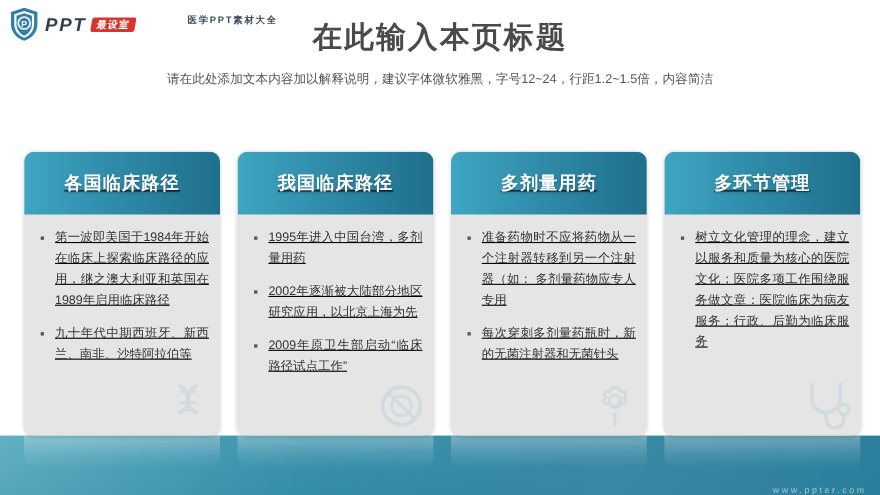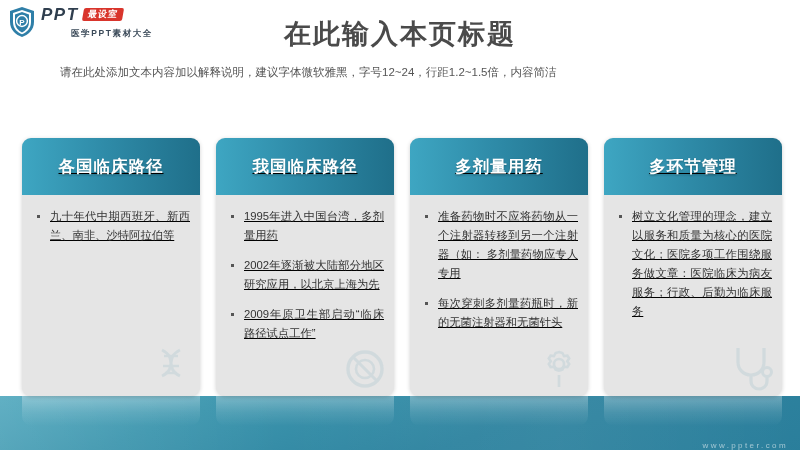--- a/index.html
+++ b/index.html
@@ -51,21 +51,21 @@
     top: 6px;
     display: flex;
     align-items: center;
     gap: 5px;
   }
   .logo-shield {
     width: 28px;
     height: 32px;
     flex: none;
   }
-  .logo-text { display: flex; flex-direction: column; gap: 6px; }
+  .logo-text { display: flex; flex-direction: row; gap: 18px; }
   .logo-row1 { display: flex; align-items: center; gap: 4px; }
   .logo-ppt {
     font-size: 17px;
     font-weight: bold;
     font-style: italic;
     color: #2f3e4e;
     letter-spacing: 1.5px;
     line-height: 1;
   }
   .logo-badge {
@@ -98,20 +98,21 @@
     font-size: 27px;
     font-weight: bold;
     color: #4a4a4a;
     letter-spacing: 2px;
   }
   .subtitle {
     position: absolute;
     left: 60px;
     top: 62px;
     width: 680px;
+    text-align: center;
     font-size: 11.5px;
     color: #555555;
     line-height: 20px;
   }
   .subtitle-line { display: block; }
 
   
   .card {
     position: absolute;
     top: 138px;
@@ -220,20 +221,21 @@
   <div class="subtitle">
     <span class="subtitle-line">请在此处添加文本内容加以解释说明，建议字体微软雅黑，字号12~24，行距1.2~1.5倍，内容简洁</span>
   </div>
 
   <div class="card" style="left:22px;">
     <div class="card-head">
       <span class="card-head-title">各国临床路径</span>
     </div>
     <div class="card-body">
       <ul class="bullet-list">
+        <li class="bullet">第一波即美国于1984年开始在临床上探索临床路径的应用，继之澳大利亚和英国在1989年启用临床路径</li>
         <li class="bullet">九十年代中期西班牙、新西兰、南非、沙特阿拉伯等</li>
       </ul>
       <svg class="watermark" width="46" height="46" viewBox="0 0 46 46">
         <path d="M14 4 C30 12 16 22 32 30 M32 4 C16 12 30 22 14 30" stroke="#2f84a0" stroke-width="3" fill="none"></path>
         <path d="M16 10 H30 M15 20 H31 M17 27 H29" stroke="#2f84a0" stroke-width="2.4"></path>
       </svg>
     </div>
   </div>
 
   <div class="card" style="left:216px;">

